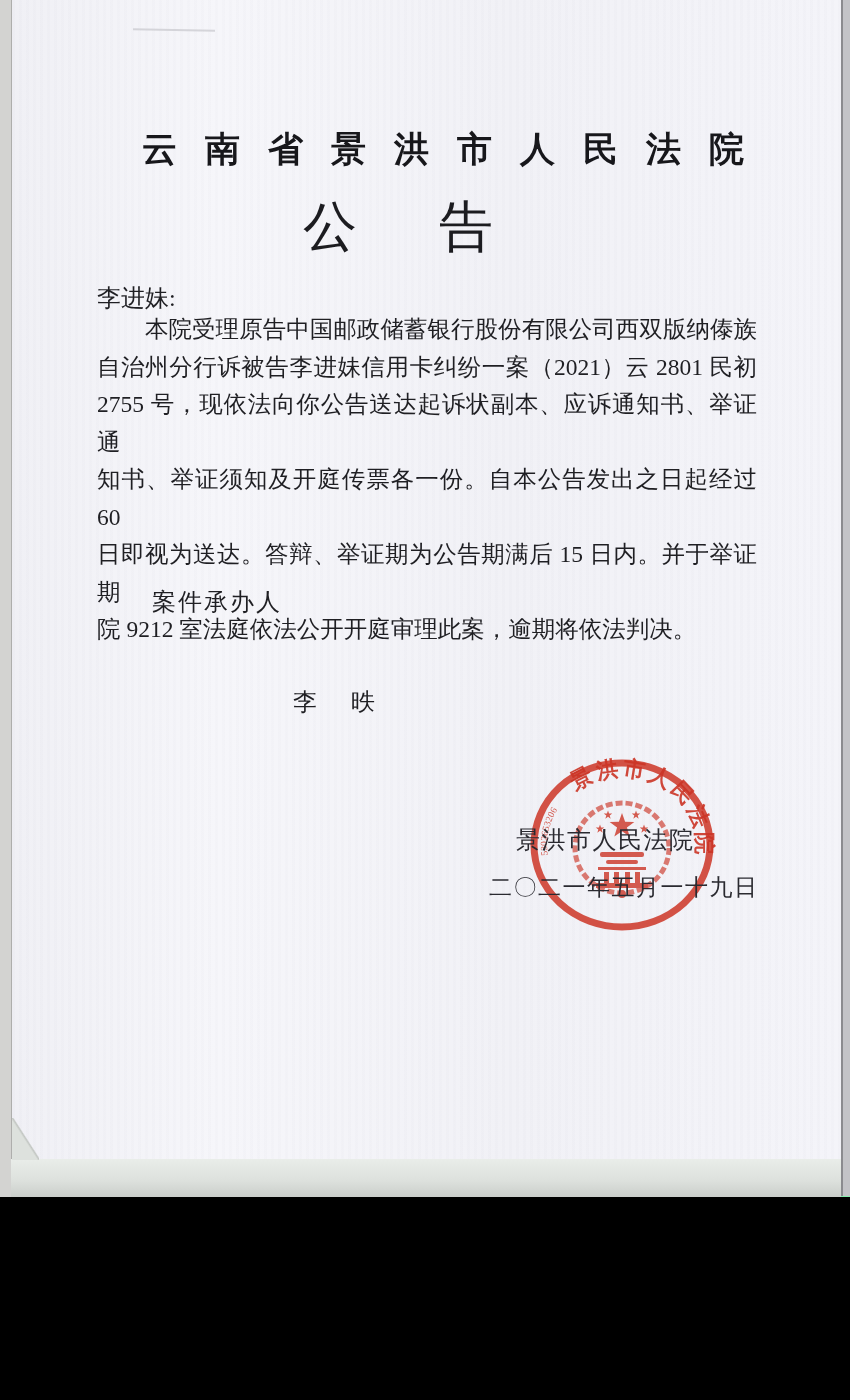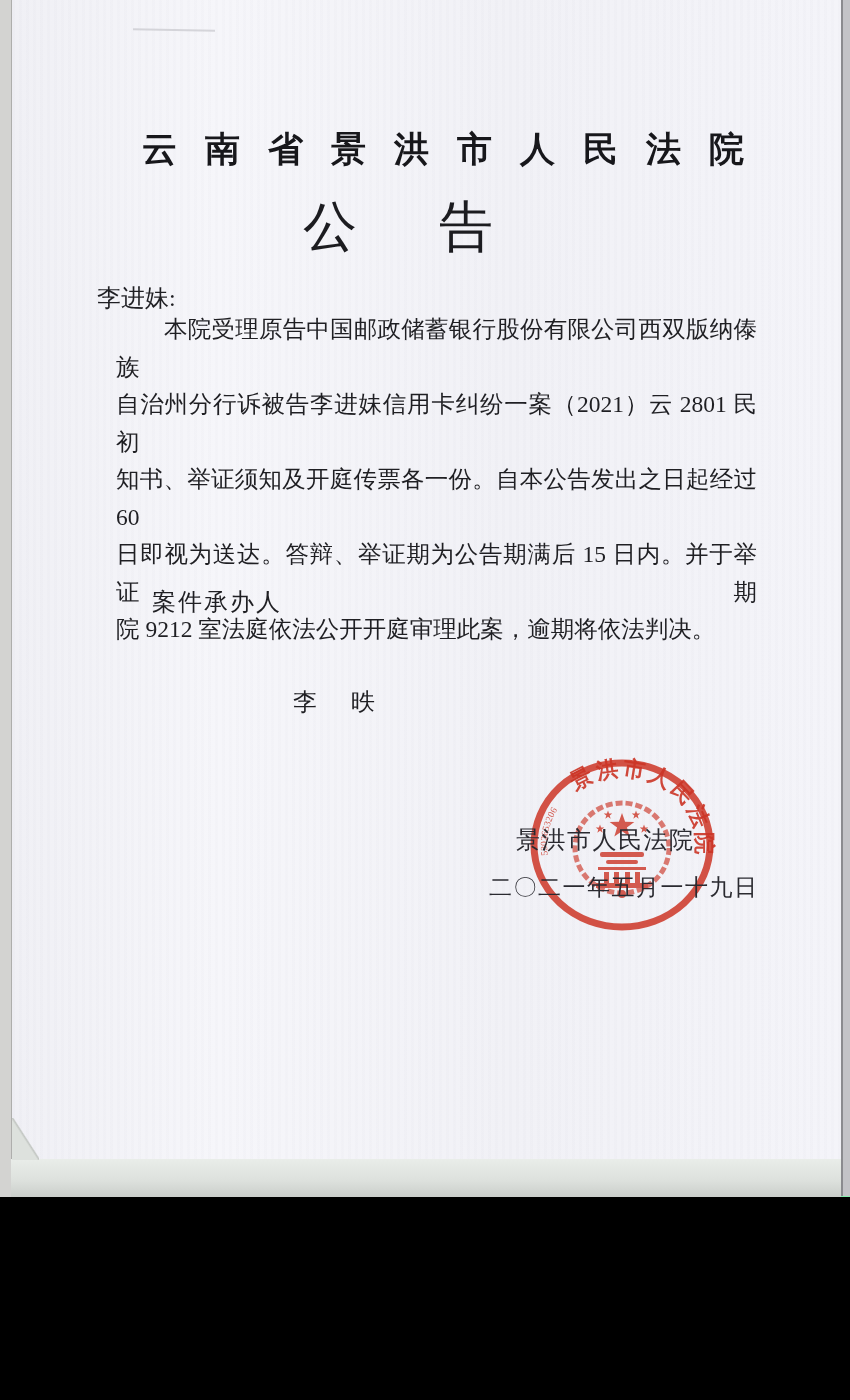--- a/index.html
+++ b/index.html
@@ -22,21 +22,21 @@
   .scan-artifact{position:absolute;left:133px;top:29px;width:82px;height:2px;background:#c9c9cf;
          transform:rotate(1.2deg);opacity:.75;}
   
   .court-name{position:absolute;left:142px;top:126px;font-size:35px;font-weight:bold;
          letter-spacing:28px;color:#17171b;white-space:nowrap;}
   .notice-title{position:absolute;left:303px;top:191px;font-size:54px;letter-spacing:14px;
          color:#1c1c20;white-space:nowrap;}
   .addressee{position:absolute;left:97px;top:282px;font-size:24px;color:#1f1f23;}
   .body-block{position:absolute;left:97px;top:311px;width:660px;font-size:23.5px;
          line-height:37.5px;color:#1f1f23;}
-  .body-block .line{text-align:justify;text-align-last:justify;margin-left:19px;}
+  .body-block .line{text-align:justify;text-align-last:justify;}
   .body-block .line:first-child{text-indent:48px;}
   .body-block .line:last-child{text-align:right;text-align-last:left;}
   .closing{position:absolute;left:152px;top:586px;font-size:24px;color:#1f1f23;letter-spacing:2px;}
   .handler{position:absolute;left:97px;top:644px;font-size:24px;color:#1f1f23;letter-spacing:1px;}
   .judge{position:absolute;left:293px;top:686px;font-size:24px;color:#1f1f23;letter-spacing:5px;}
   
   .seal-svg{position:absolute;left:526px;top:756px;width:192px;height:180px;}
   .seal-issuer{position:absolute;left:516px;top:824px;font-size:24px;letter-spacing:1.5px;color:#2a2a30;}
   .seal-date{position:absolute;left:489px;top:872px;font-size:23px;letter-spacing:1.5px;color:#2a2a30;}
 </style>
@@ -54,20 +54,21 @@
   <div class="corner-cut"></div>
   <div class="scan-artifact"></div>
 
   <div class="court-name">云南省景洪市人民法院</div>
   <div class="notice-title">公　告</div>
   <div class="addressee">李进妹:</div>
 
   <div class="body-block">
       <div class="line">本院受理原告中国邮政储蓄银行股份有限公司西双版纳傣族</div>
       <div class="line">自治州分行诉被告李进妹信用卡纠纷一案（2021）云 2801 民初</div>
+      <div class="line">2755 号，现依法向你公告送达起诉状副本、应诉通知书、举证通</div>
       <div class="line">知书、举证须知及开庭传票各一份。自本公告发出之日起经过 60</div>
       <div class="line">日即视为送达。答辩、举证期为公告期满后 15 日内。并于举证期</div>
       <div class="line">院 9212 室法庭依法公开开庭审理此案，逾期将依法判决。</div>
     </div>
 
   <div class="closing">案件承办人</div>
   <div class="judge">李　昳</div>
 
   <svg class="seal-svg" viewBox="0 0 192 180">
     <defs>

